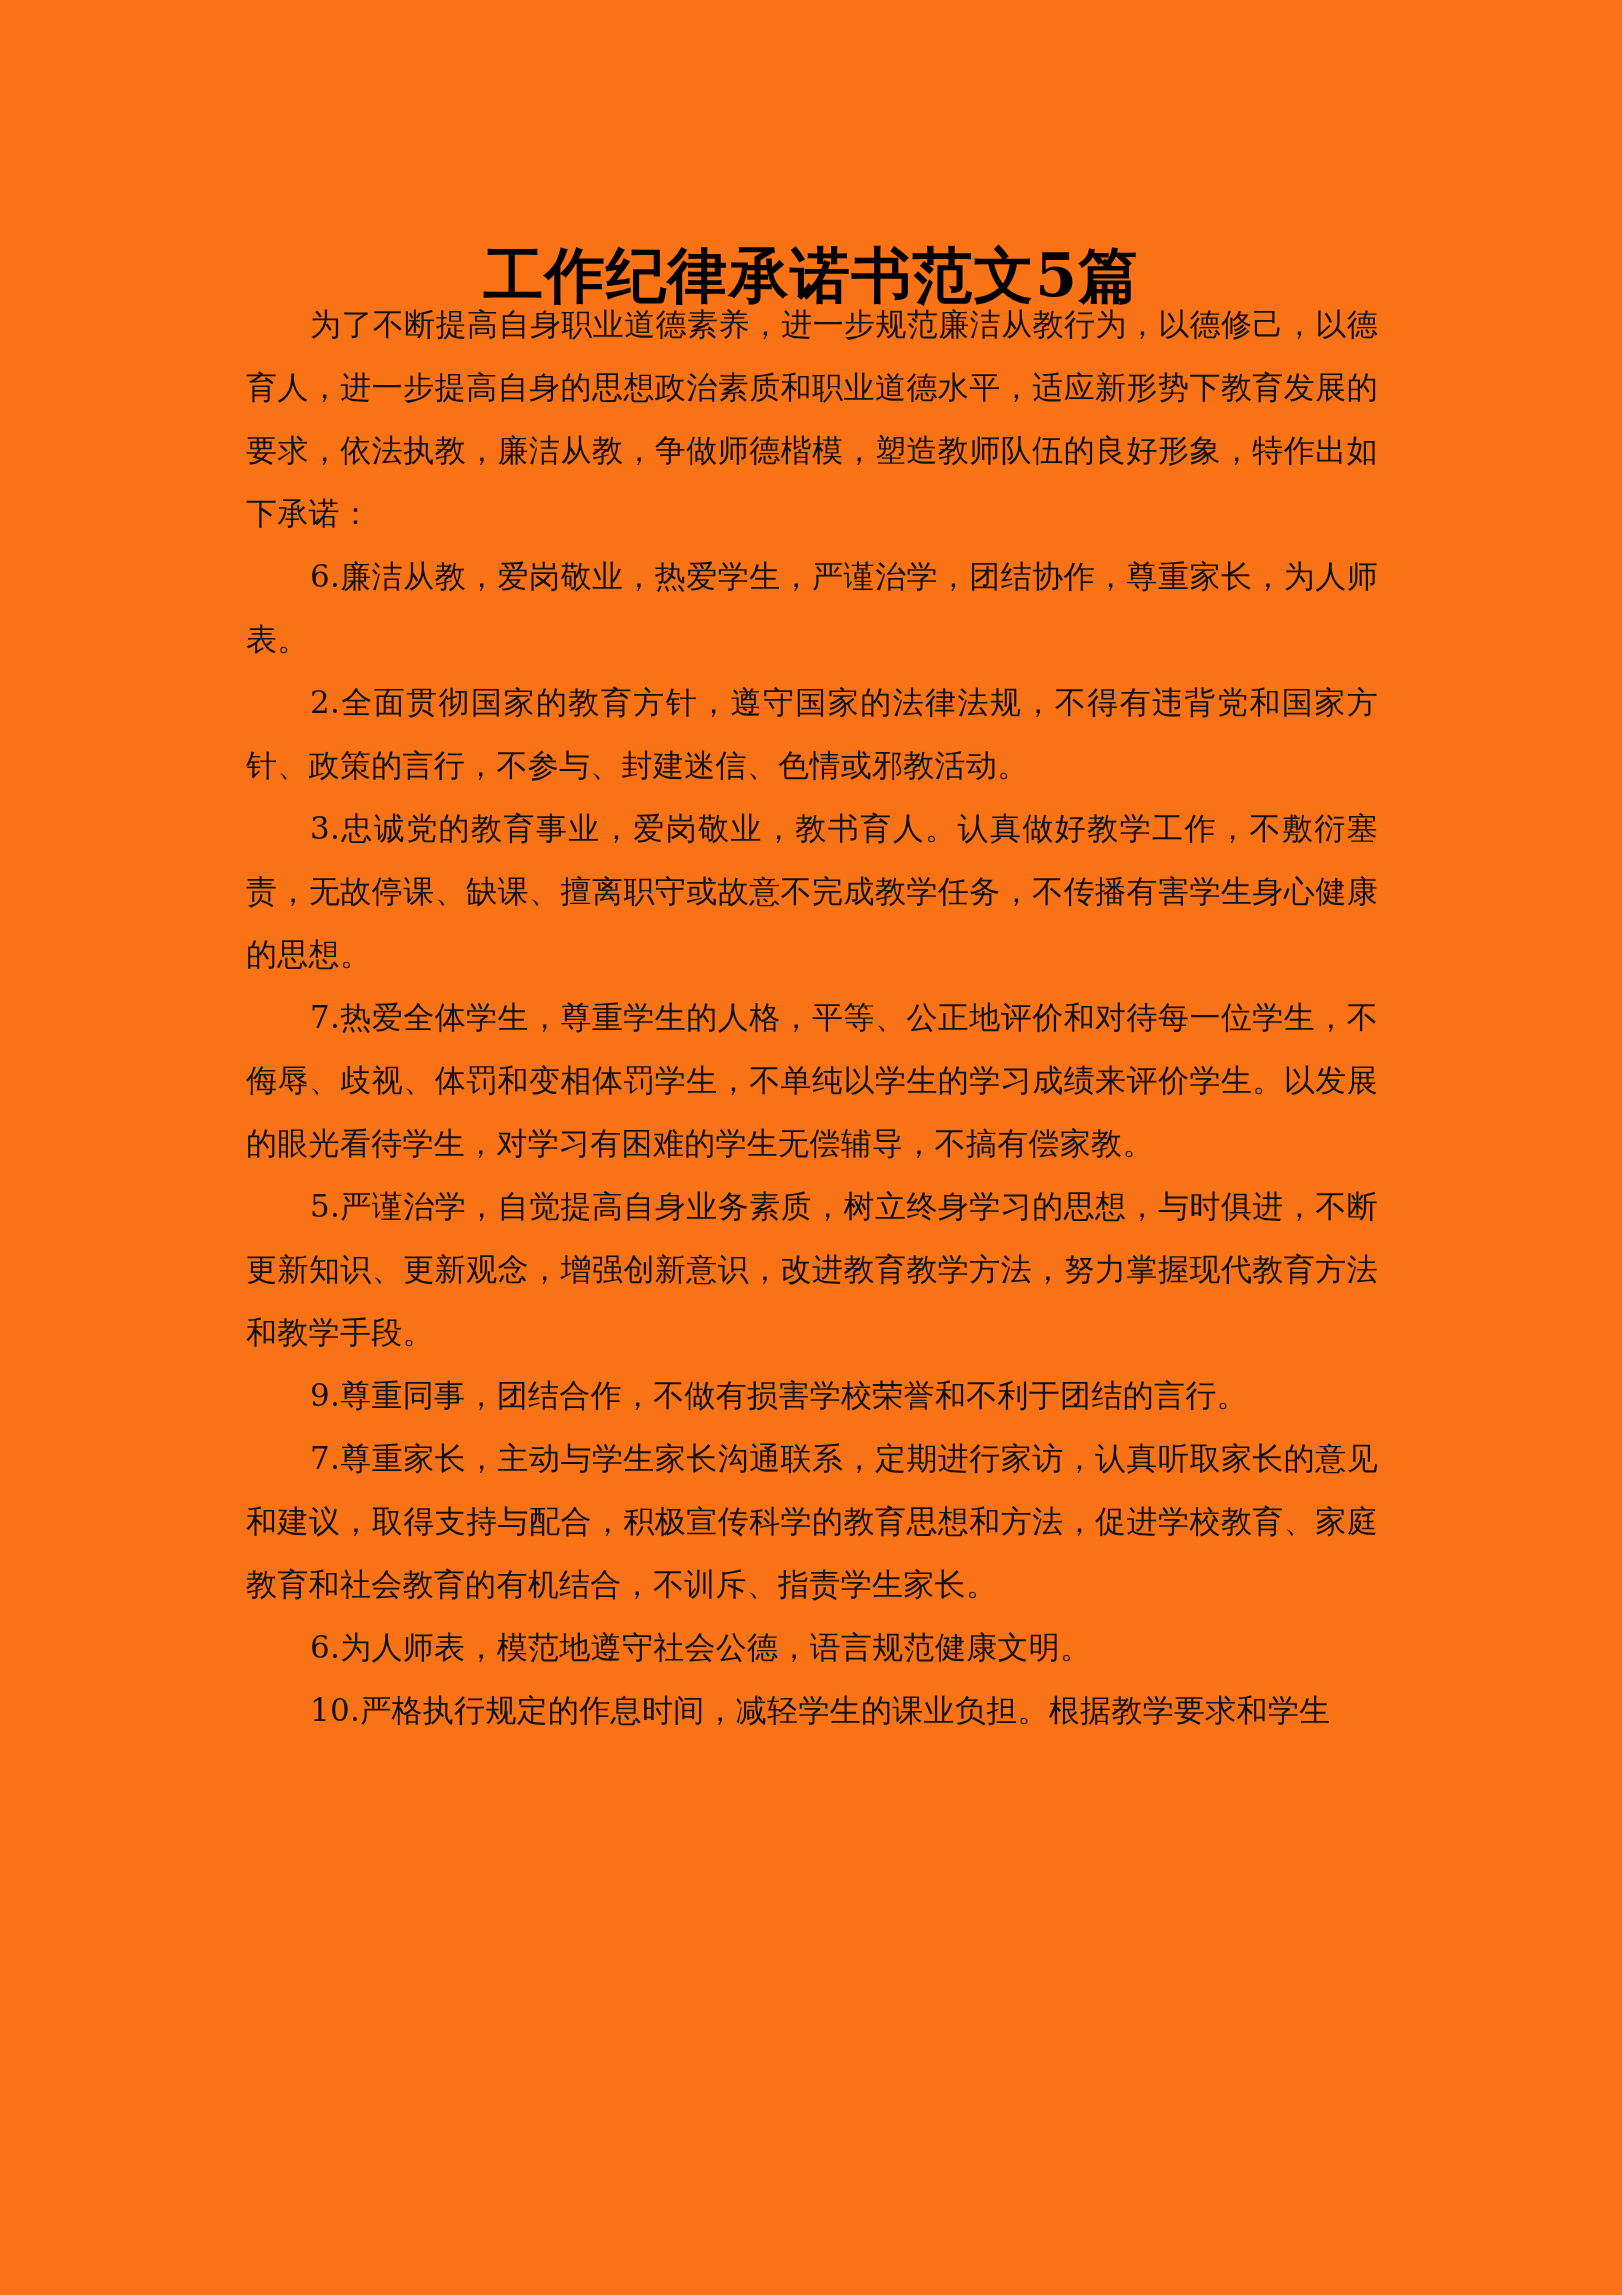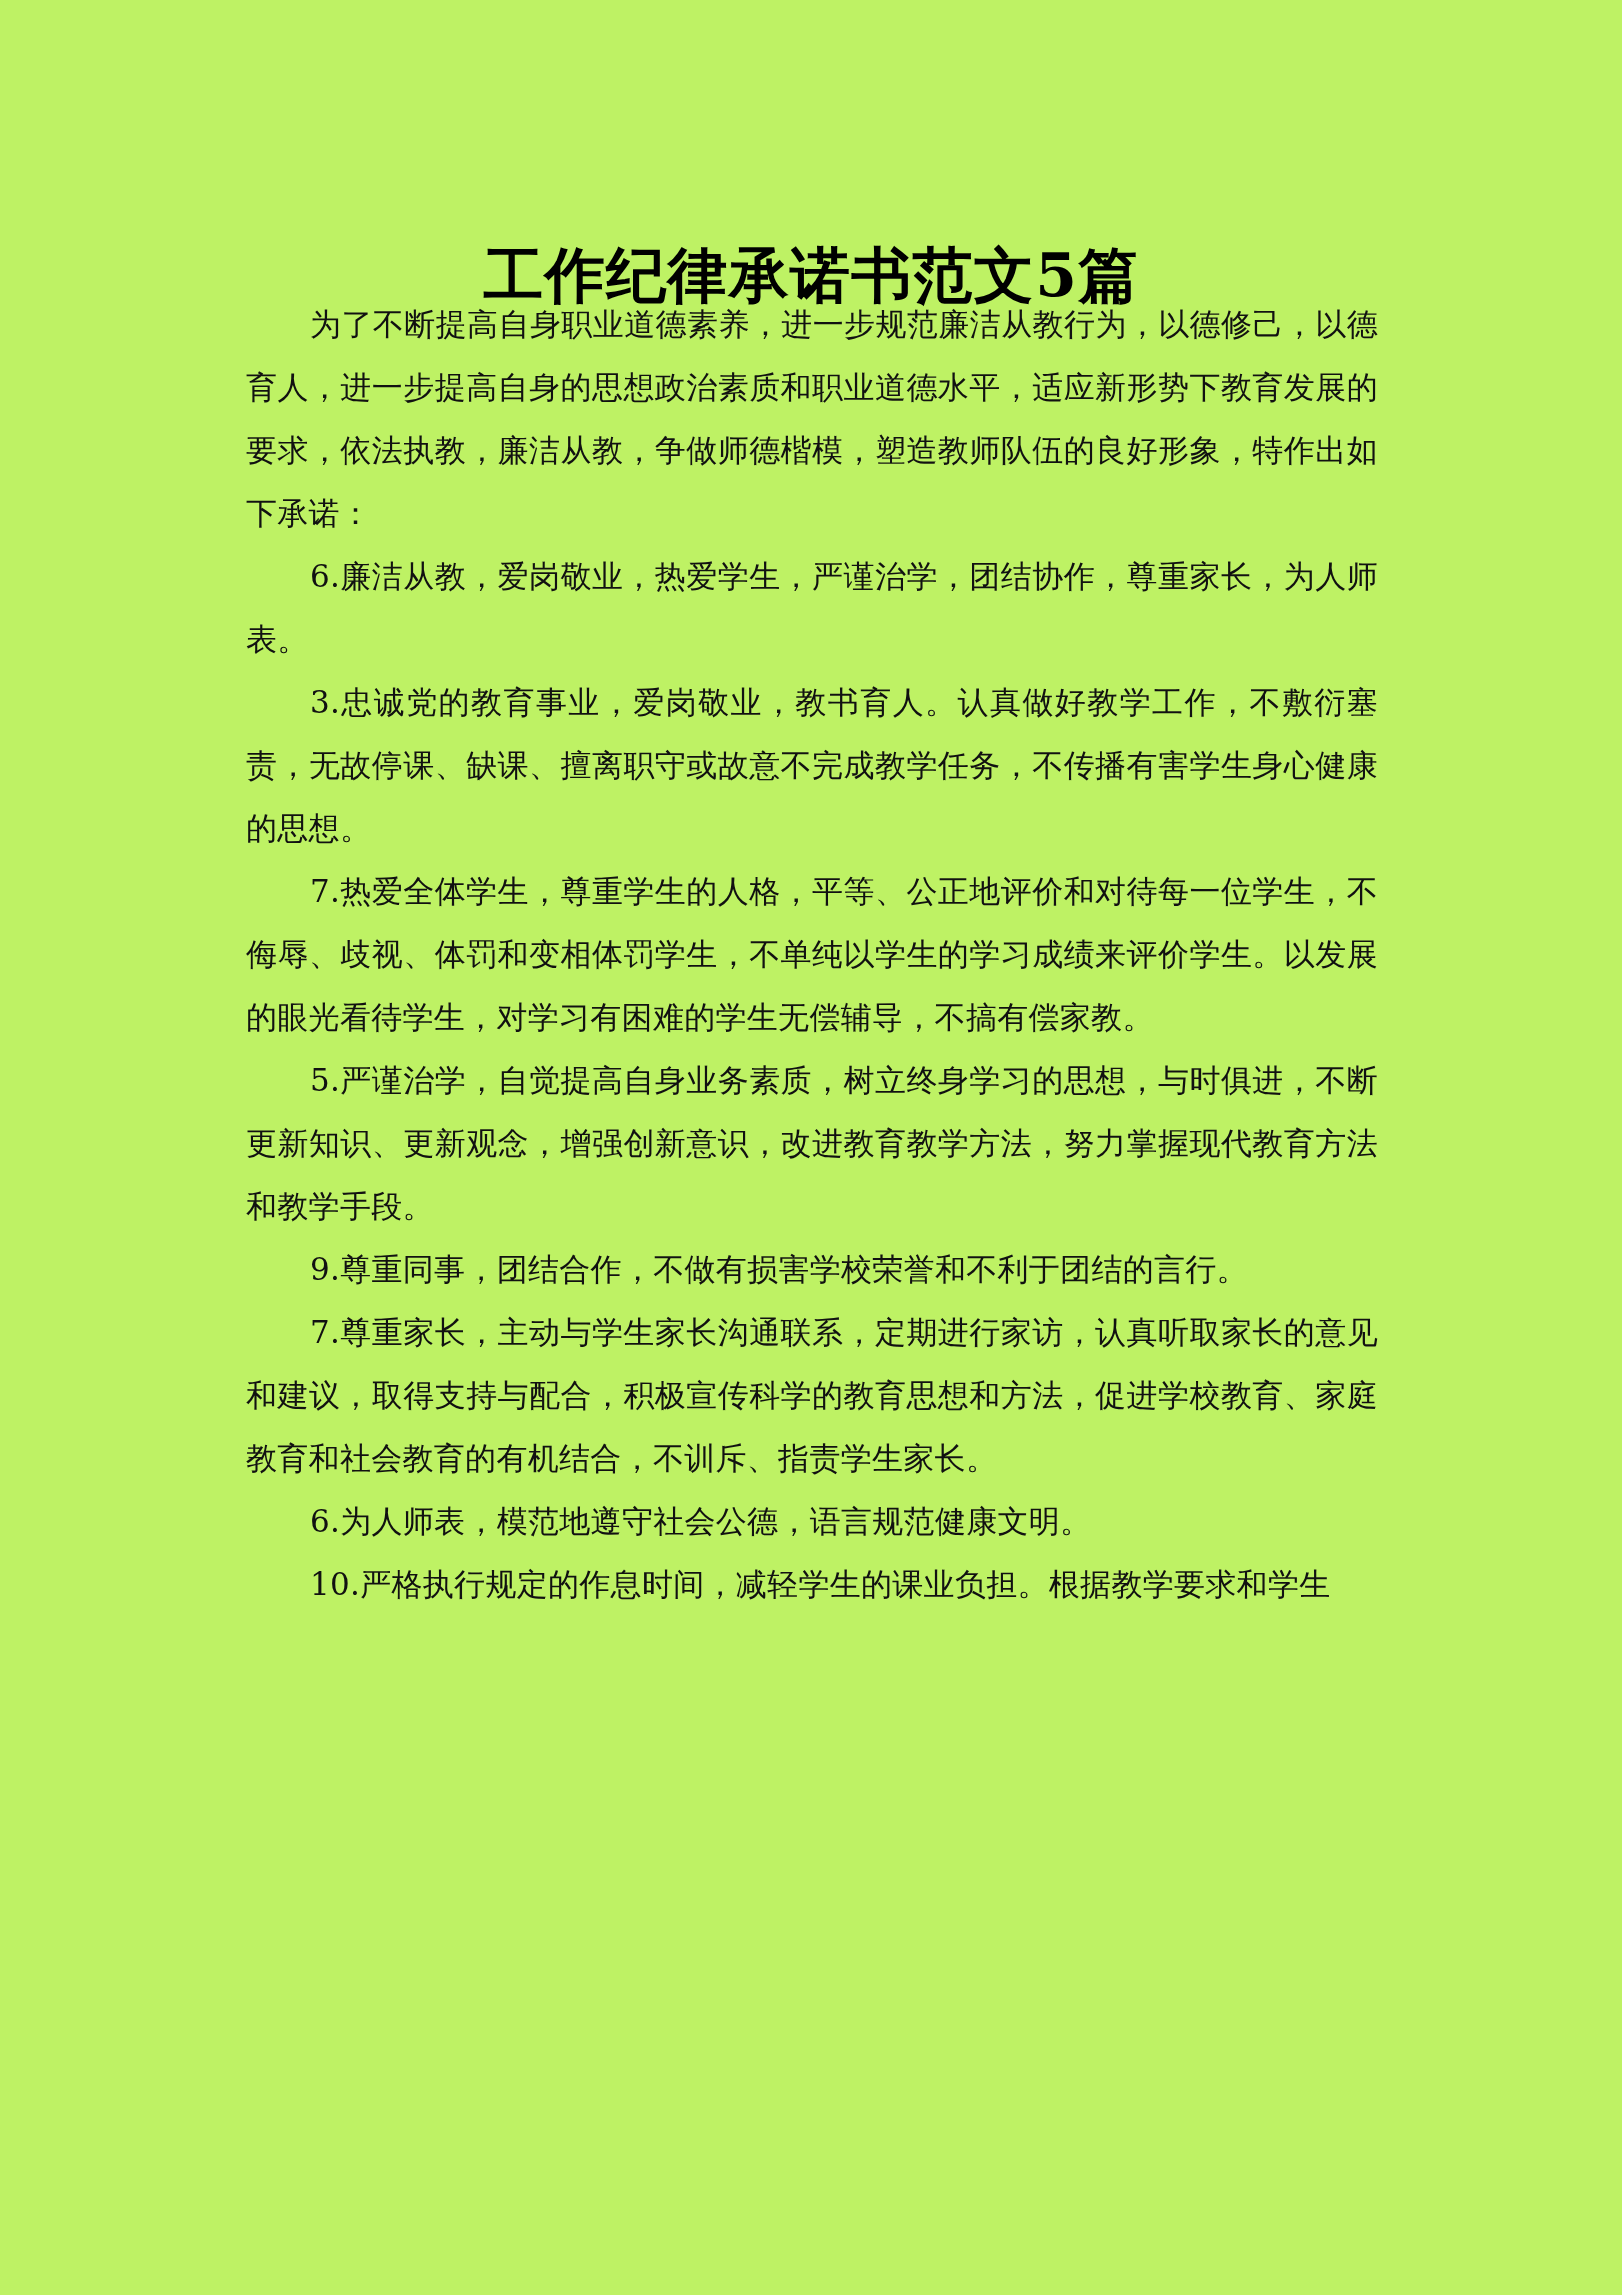--- a/index.html
+++ b/index.html
@@ -14,21 +14,21 @@
       overflow: hidden;
       font-family: "DejaVu Serif", "Liberation Serif", serif;
       color: #111111;
     }
     .page {
       position: absolute;
       left: 0;
       top: 0;
       width: 1623px;
       height: 2295px;
-      background: #bef264;
+      background: #f97316;
     }
     .title {
       position: absolute;
       left: 0;
       width: 1623px;
       top: 196px;
       text-align: center;
       font-size: 60px;
       line-height: 79px;
       font-weight: bold;
@@ -64,20 +64,21 @@
   </style>
 </head>
 <body>
 
 <div class="page">
   <h1 class="title">工作纪律承诺书范文5篇</h1>
 
   <div class="content">
     <p class="para">为了不断提高自身职业道德素养，进一步规范廉洁从教行为，以德修己，以德育人，进一步提高自身的思想政治素质和职业道德水平，适应新形势下教育发展的要求，依法执教，廉洁从教，争做师德楷模，塑造教师队伍的良好形象，特作出如下承诺：</p>
     <p class="para item">6.廉洁从教，爱岗敬业，热爱学生，严谨治学，团结协作，尊重家长，为人师表。</p>
+    <p class="para item">2.全面贯彻国家的教育方针，遵守国家的法律法规，不得有违背党和国家方针、政策的言行，不参与、封建迷信、色情或邪教活动。</p>
     <p class="para item">3.忠诚党的教育事业，爱岗敬业，教书育人。认真做好教学工作，不敷衍塞责，无故停课、缺课、擅离职守或故意不完成教学任务，不传播有害学生身心健康的思想。</p>
     <p class="para item">7.热爱全体学生，尊重学生的人格，平等、公正地评价和对待每一位学生，不侮辱、歧视、体罚和变相体罚学生，不单纯以学生的学习成绩来评价学生。以发展的眼光看待学生，对学习有困难的学生无偿辅导，不搞有偿家教。</p>
     <p class="para item">5.严谨治学，自觉提高自身业务素质，树立终身学习的思想，与时俱进，不断更新知识、更新观念，增强创新意识，改进教育教学方法，努力掌握现代教育方法和教学手段。</p>
     <p class="para item">9.尊重同事，团结合作，不做有损害学校荣誉和不利于团结的言行。</p>
     <p class="para item">7.尊重家长，主动与学生家长沟通联系，定期进行家访，认真听取家长的意见和建议，取得支持与配合，积极宣传科学的教育思想和方法，促进学校教育、家庭教育和社会教育的有机结合，不训斥、指责学生家长。</p>
     <p class="para item">6.为人师表，模范地遵守社会公德，语言规范健康文明。</p>
     <p class="para item">10.严格执行规定的作息时间，减轻学生的课业负担。根据教学要求和学生</p>
   </div>
 </div>
 

